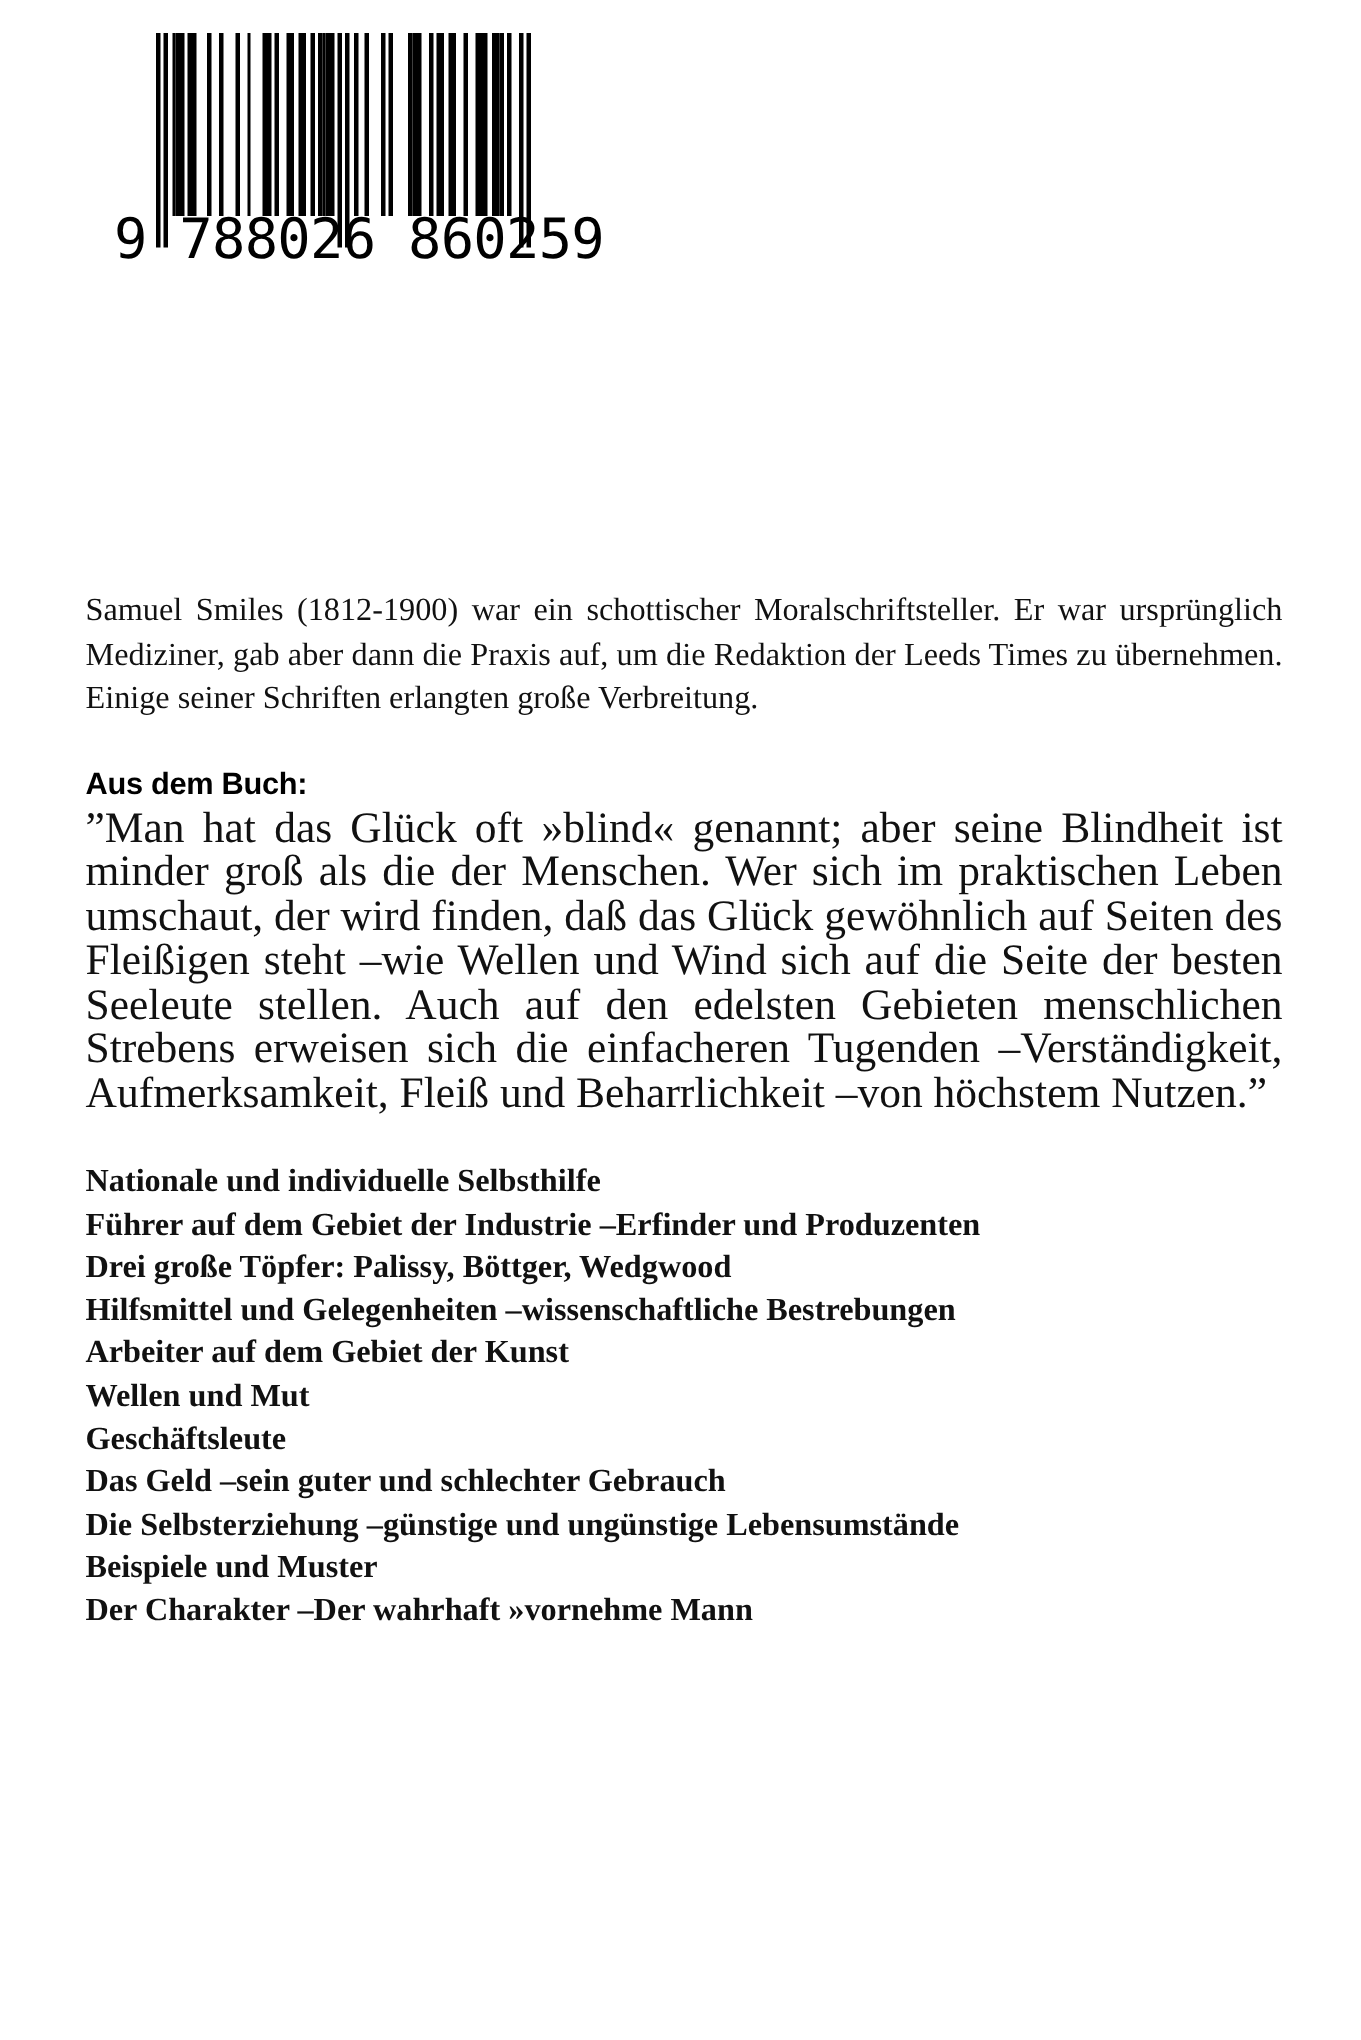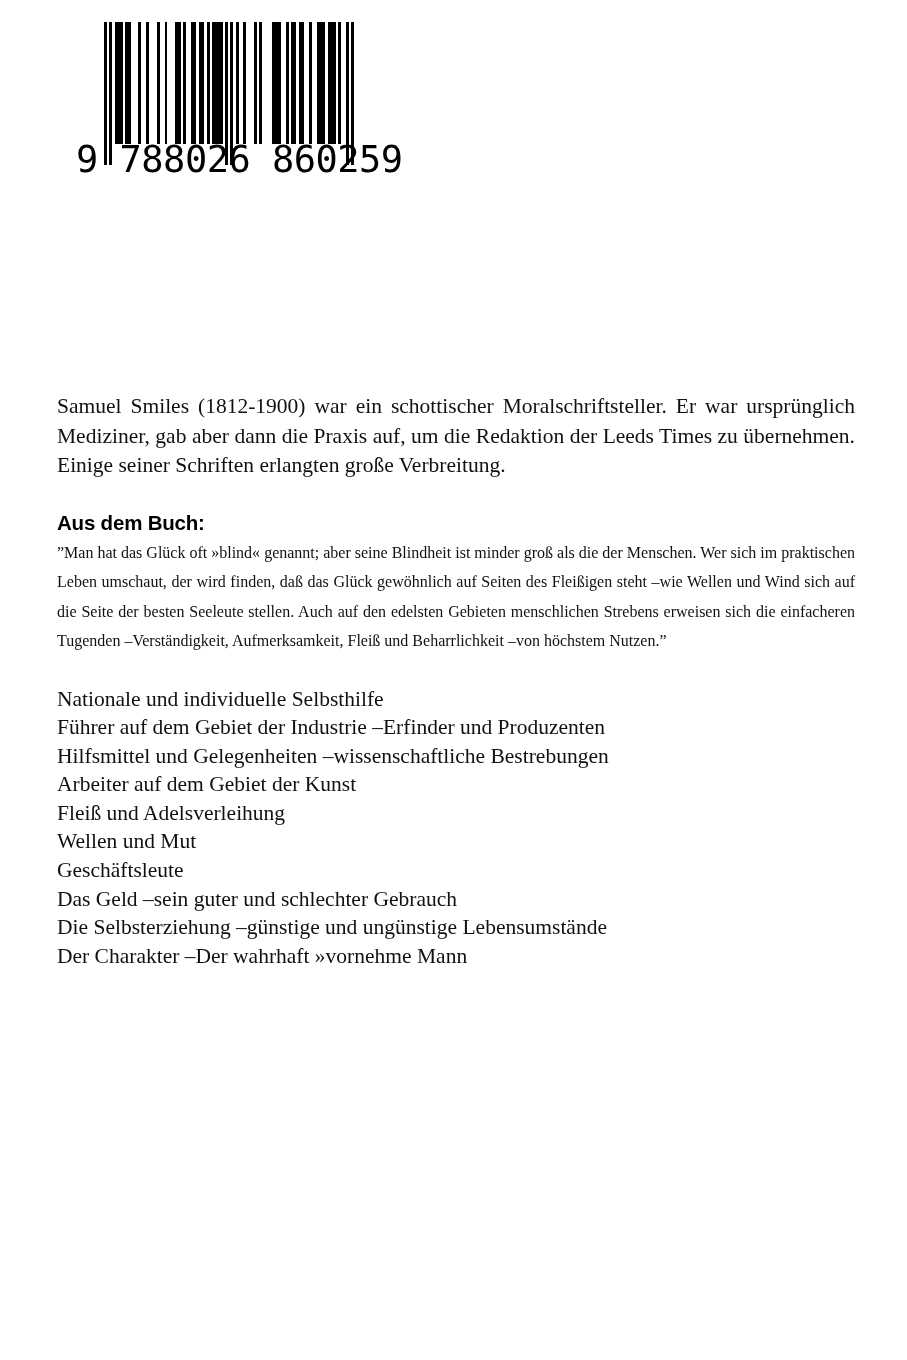--- a/index.html
+++ b/index.html
@@ -79,30 +79,31 @@
   .section-heading {
     font-family: "Liberation Sans", "DejaVu Sans", sans-serif;
     font-weight: bold;
     font-size: 20.5px;
     line-height: 26px;
     letter-spacing: -0.2px;
     color: #000000;
     margin: 0 0 2px 0;
   }
   .quote {
-    font-size: 16px;
+    font-size: 29px;
     line-height: 29.5px;
     text-align: justify;
     text-justify: inter-word;
     margin: 0;
   }
   .toc {
     list-style: none;
     margin: 0;
     padding: 0;
+    font-weight: bold;
   }
   .toc li {
     font-size: 21.5px;
     line-height: 28.6px;
     white-space: nowrap;
   }
 </style>
 </head>
 <body>
 
@@ -167,25 +168,26 @@
 
     <div class="section">
       <div class="section-heading">Aus dem Buch:</div>
       <p class="quote">”Man hat das Glück oft »blind« genannt; aber seine Blindheit ist minder groß als die der Menschen. Wer sich im praktischen Leben umschaut, der wird finden, daß das Glück gewöhnlich auf Seiten des Fleißigen steht –wie Wellen und Wind sich auf die Seite der besten Seeleute stellen. Auch auf den edelsten Gebieten menschlichen Strebens erweisen sich die einfacheren Tugenden –Verständigkeit, Aufmerksamkeit, Fleiß und Beharrlichkeit –von höchstem Nutzen.”</p>
     </div>
 
     <div class="section">
       <ul class="toc">
           <li>Nationale und individuelle Selbsthilfe</li>
           <li>Führer auf dem Gebiet der Industrie –Erfinder und Produzenten</li>
+          <li>Drei große Töpfer: Palissy, Böttger, Wedgwood</li>
           <li>Hilfsmittel und Gelegenheiten –wissenschaftliche Bestrebungen</li>
           <li>Arbeiter auf dem Gebiet der Kunst</li>
-          <li>Fleiß und Adelsverleihung</li>
           <li>Wellen und Mut</li>
           <li>Geschäftsleute</li>
           <li>Das Geld –sein guter und schlechter Gebrauch</li>
           <li>Die Selbsterziehung –günstige und ungünstige Lebensumstände</li>
+          <li>Beispiele und Muster</li>
           <li>Der Charakter –Der wahrhaft »vornehme Mann</li>
         </ul>
     </div>
 
   </div>
 </div>
 
 </body></html>

